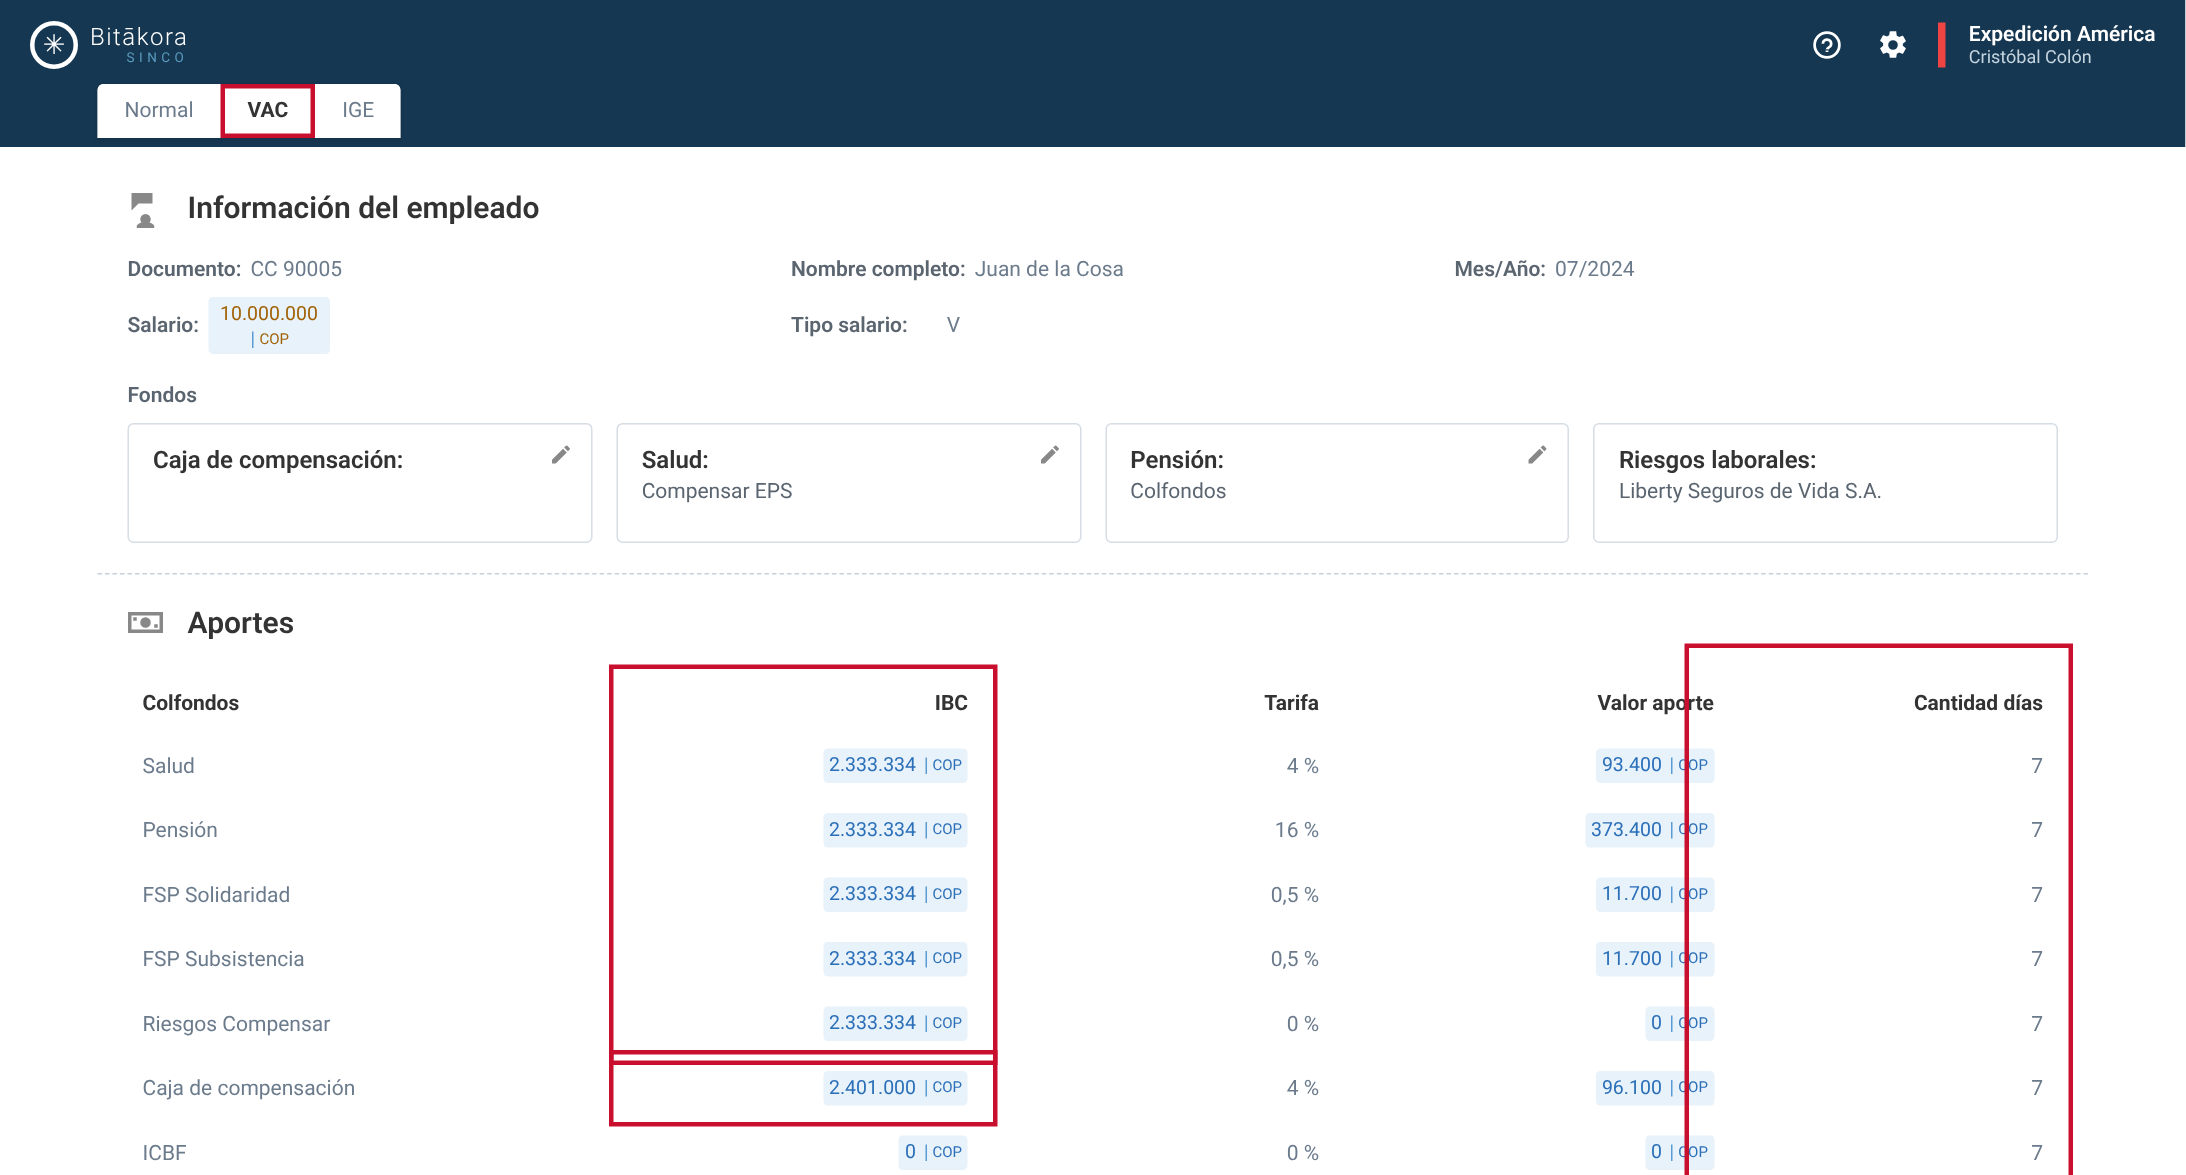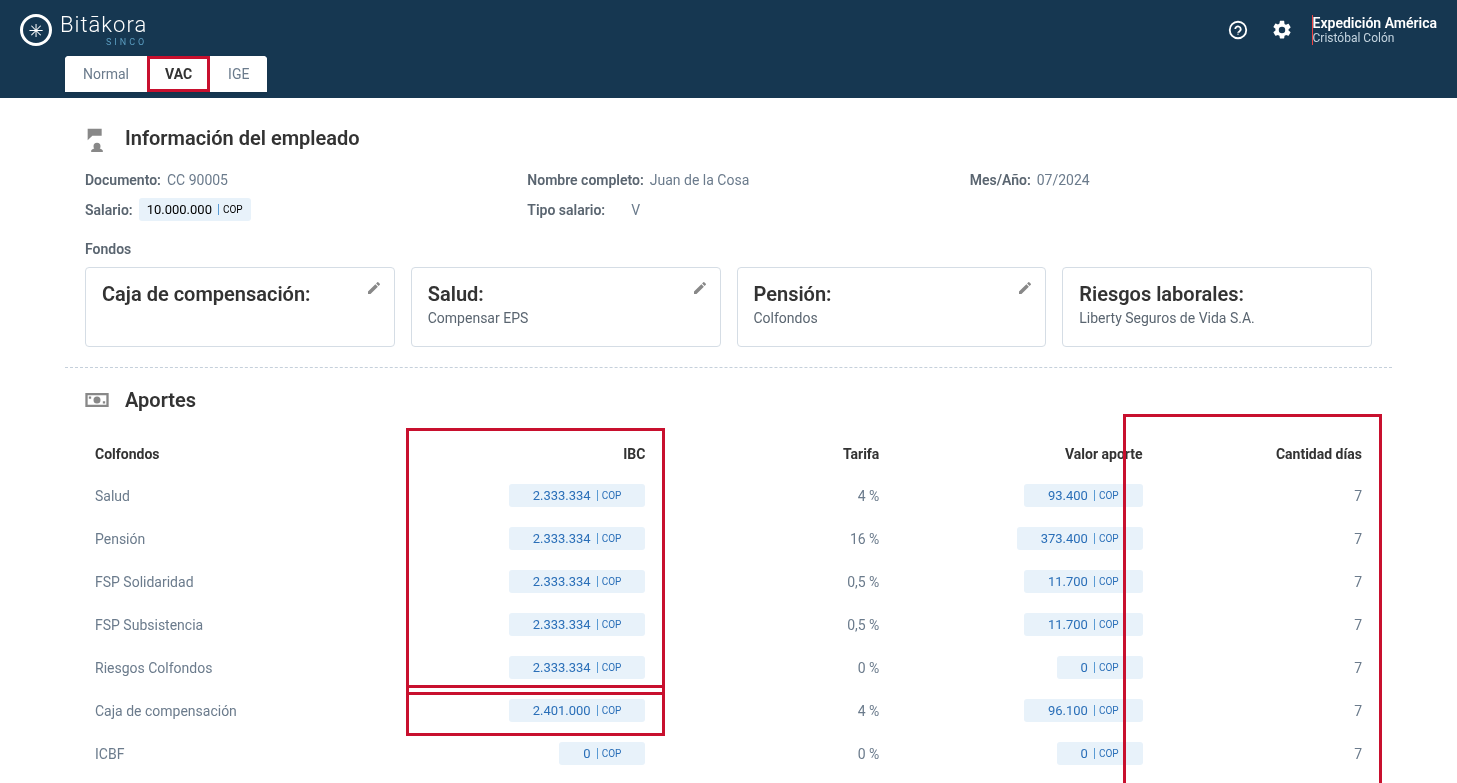--- a/index.html
+++ b/index.html
@@ -2,58 +2,58 @@
 <html><head>
 <meta charset="utf-8">
 <style>
   * { box-sizing: border-box; margin: 0; padding: 0; }
   body { font-family: -apple-system, BlinkMacSystemFont, "Segoe UI", Roboto, Arial, sans-serif; background: #fff; color: #333; font-size: 14px; }
   .topbar { background: #163751; color: #fff; height: 60px; display: flex; align-items: center; padding: 0 20px; justify-content: space-between; }
   .logo { display: flex; align-items: center; gap: 8px; }
   .logo-icon { width: 32px; height: 32px; border: 3px solid #fff; border-radius: 50%; position: relative; display:flex;align-items:center;justify-content:center;}
   .logo-icon::before { content:"✳"; font-size:18px; color:#fff; }
   .logo-text { display:flex; flex-direction:column; line-height:1; }
-  .logo-main { font-size: 22px; font-weight: 300; letter-spacing: 1px; }
+  .logo-main { font-size: 16px; font-weight: 300; letter-spacing: 1px; }
   .logo-sub { font-size: 9px; color: #5a9bbf; letter-spacing: 3px; text-align:right; margin-top:2px;}
   .top-right { display:flex; align-items:center; gap: 16px; }
   .icon-btn { color:#fff; cursor:pointer; display:flex; align-items:center; justify-content:center; width:28px; height:28px; }
   .icon-btn svg { width:22px; height:22px; fill:#fff; }
-  .user-block { border-left: 1px solid #ef4444; }
+  .user-block { border-left: 5px solid #ef4444; padding-left: 16px; }
   .user-org { font-weight: 600; font-size: 14px; }
   .user-name { font-size: 12px; color: #c5d5e0; }
   .banner { background: #163751; height: 38px; position:relative; }
   .tabs { position: absolute; left: 65px; top: -4px; display:flex; background:#fff; border-radius: 4px 4px 0 0; overflow:hidden; box-shadow: 0 1px 3px rgba(0,0,0,0.1);}
   .tab { padding: 10px 18px; color:#6b7b8c; cursor:pointer; font-size:14px; background:#fff; }
   .tab.active { color:#333; font-weight:700; }
   .tab.hl { outline: 3px solid #c8102e; outline-offset:-3px; }
   .page { background:#fff; margin: 0 65px; padding-top: 8px; }
   .section-head { display:flex; align-items:center; gap: 14px; margin: 18px 0 20px 18px; }
   .section-icon { width:28px; height:28px; color:#888; }
   .section-icon svg { width:28px; height:28px; fill:#888; }
   .section-title { font-size: 20px; font-weight: 600; color: #333; }
   .info-grid { display:grid; grid-template-columns: 1fr 1fr 1fr; gap: 10px 40px; margin: 0 20px 20px 20px; }
   .info-row { display:flex; gap:6px; align-items:center; }
   .info-label { font-weight:600; color:#5a6570; font-size:14px; }
   .info-value { color:#6b7b8c; font-size:14px; }
-  .salary-value { background:#e8f2fa; color:#000000; padding: 4px 8px; border-radius:3px; font-size:13px; display:inline-flex; align-items:center; gap:4px;}
+  .salary-value { background:#e8f2fa; color:#a16207; padding: 4px 8px; border-radius:3px; font-size:13px; display:inline-flex; align-items:center; gap:4px;flex-direction:column;}
   .salary-value .cur { font-size:10px; border-left:1px solid #5a9bd4; padding-left:4px; margin-left:2px;}
   .sub-label { font-weight:600; color:#5a6570; margin: 10px 20px; font-size:14px;}
   .fund-cards { display:grid; grid-template-columns: repeat(4, 1fr); gap: 16px; margin: 0 20px 20px 20px; }
   .card { border:1px solid #d5dde5; border-radius:4px; padding: 14px 16px; position:relative; min-height:80px;}
-  .card-label { font-weight:600; color:#333; font-size:20px; margin-bottom:4px;}
+  .card-label { font-weight:600; color:#333; font-size:16px; margin-bottom:4px;}
   .card-value { color:#5a6570; font-size:14px;}
   .card-edit { position:absolute; top:12px; right:12px; color:#888; cursor:pointer; }
   .card-edit svg { width:16px;height:16px; fill:#888;}
   .divider { border-top: 1px dashed #c5d0db; margin: 8px 0; }
   .table-wrap { margin: 10px 20px 30px 20px; }
   .tbl { width:100%; border-collapse: collapse; }
   .tbl th { text-align:left; font-weight:700; color:#333; padding: 12px 10px; font-size:14px;}
   .tbl th.r, .tbl td.r { text-align:right; }
   .tbl td { padding: 10px 10px; color:#6b7b8c; font-size:14px; }
-  .money { background:#e8f2fa; color:#2a6fb8; padding: 4px 24px; border-radius:3px; font-size:13px; display:inline-flex; align-items:center; gap:4px; white-space:nowrap;}
+  .money { background:#e8f2fa; color:#2a6fb8; padding: 4px 4px; border-radius:3px; font-size:13px; display:inline-flex; align-items:center; gap:4px; white-space:nowrap;}
   .money .cur { font-size:10px; border-left:1px solid #5a9bd4; padding-left:4px; margin-left:2px;}
   
   .rel { position:relative; }
   .ov { position:absolute; border:3px solid #c8102e; pointer-events:none; }
 </style>
 </head>
 <body>
 
 <div class="topbar">
   <div class="logo">
@@ -225,21 +225,21 @@
                 <span class="cur">COP</span>
               </span></td>
             <td class="r">0,5 %</td>
             <td class="r"><span class="money">
                 <span>11.700</span>
                 <span class="cur">COP</span>
               </span></td>
             <td class="r dias-cell">7</td>
           </tr>
           <tr>
-            <td>Riesgos Colfondos</td>
+            <td>Riesgos Compensar</td>
             <td class="r ibc-cell"><span class="money">
                 <span>2.333.334</span>
                 <span class="cur">COP</span>
               </span></td>
             <td class="r">0 %</td>
             <td class="r"><span class="money">
                 <span>0</span>
                 <span class="cur">COP</span>
               </span></td>
             <td class="r dias-cell">7</td>

